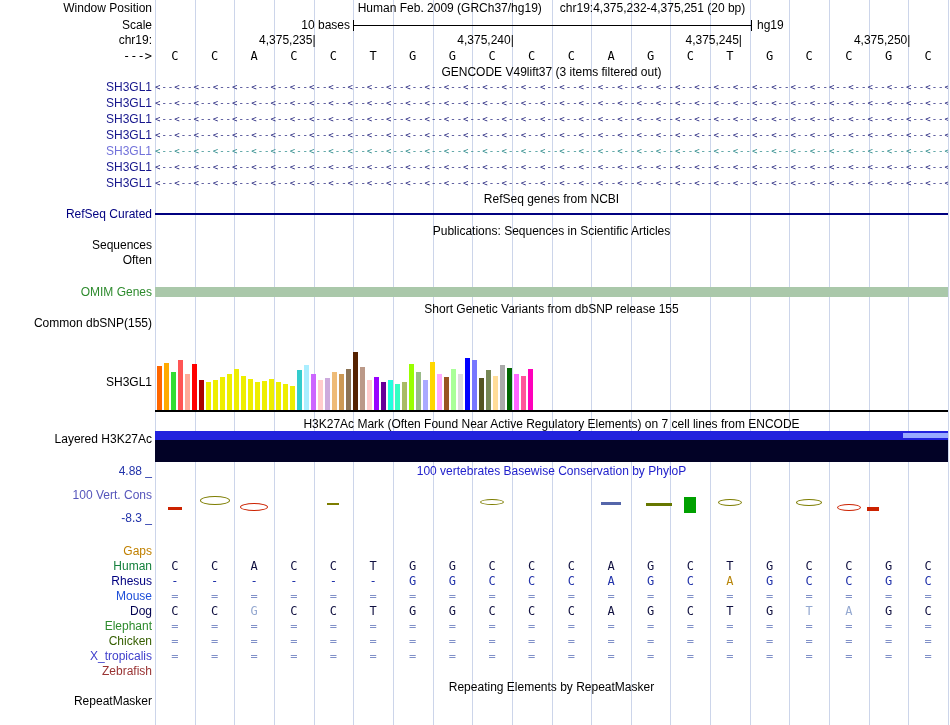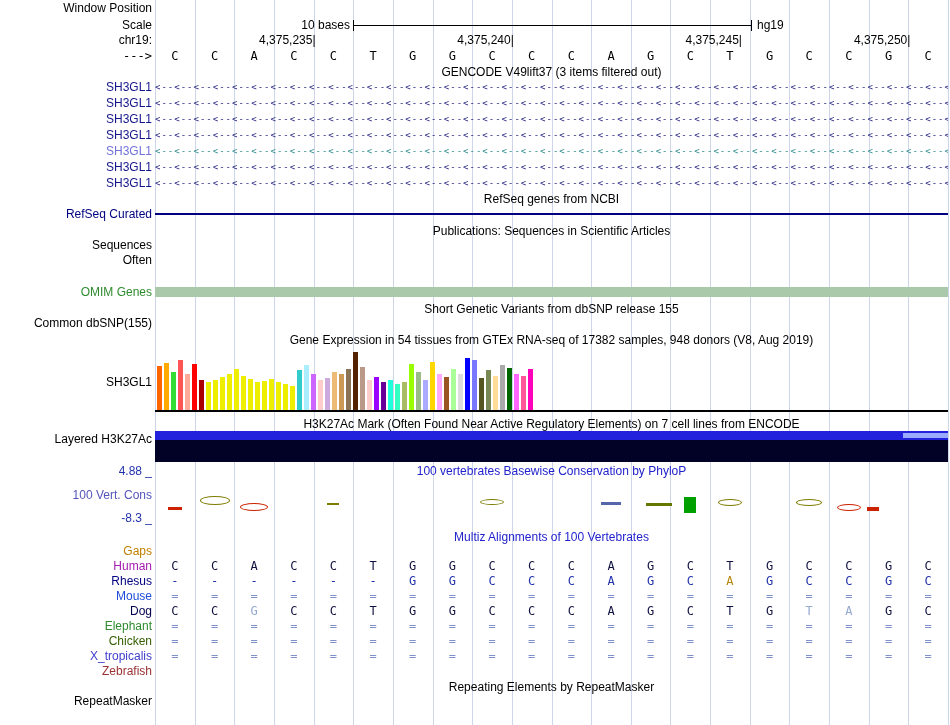--- a/index.html
+++ b/index.html
@@ -35,20 +35,21 @@
       <div class="gridline" style="left: 710.1px;"></div>
       <div class="gridline" style="left: 749.8px;"></div>
       <div class="gridline" style="left: 789.4px;"></div>
       <div class="gridline" style="left: 829px;"></div>
       <div class="gridline" style="left: 868.7px;"></div>
       <div class="gridline" style="left: 908.4px;"></div>
       <div class="gridline" style="left: 948px;"></div>
     </div>
 
   <div class="lbl" style="top:2px">Window Position</div>
+  <div class="ctr" style="top:2px"><span>Human Feb. 2009 (GRCh37/hg19)</span><span class="sp"></span><span>chr19:4,375,232-4,375,251 (20 bp)</span></div>
 
   <div class="lbl" style="top:19px">Scale</div>
   <div class="abs" style="top:19px;right:600px;">10 bases</div>
   <div style="position:absolute;left:353px;top:20px;width:397px;height:11px;border-left:1px solid #000;border-right:1px solid #000;background:linear-gradient(#000,#000) center/100% 1px no-repeat;"></div>
   <div class="abs" style="top:19px;left:757px;">hg19</div>
 
   <div class="lbl" style="top:34px">chr19:</div>
   <div id="ruler">
       <div style="position: absolute; top: 34px; left: 315.6px; transform: translateX(-100%); white-space: nowrap; line-height: 13px;">4,375,235|</div>
       <div style="position: absolute; top: 34px; left: 513.8px; transform: translateX(-100%); white-space: nowrap; line-height: 13px;">4,375,240|</div>
@@ -105,21 +106,20 @@
   <div class="ctr" style="top:225px">Publications: Sequences in Scientific Articles</div>
   <div class="lbl" style="top:239px">Sequences</div>
   <div class="lbl" style="top:254px">Often</div>
 
   <div class="lbl" style="top:286px;color:#2e8b2e;">OMIM Genes</div>
   <div style="position:absolute;left:155px;top:287px;width:793px;height:10px;background:#aac8aa;"></div>
 
   <div class="ctr" style="top:303px">Short Genetic Variants from dbSNP release 155</div>
   <div class="lbl" style="top:317px">Common dbSNP(155)</div>
 
-  <div class="ctr" style="top:334px">Gene Expression in 54 tissues from GTEx RNA-seq of 17382 samples, 948 donors (V8, Aug 2019)</div>
   <div class="lbl" style="top:376px">SH3GL1</div>
   <div id="gtex-bars">
       <div style="position: absolute; left: 157px; top: 366px; width: 5px; height: 44px; background: rgb(255, 102, 0);"></div>
       <div style="position: absolute; left: 164px; top: 363px; width: 5px; height: 47px; background: rgb(255, 170, 0);"></div>
       <div style="position: absolute; left: 171px; top: 372px; width: 5px; height: 38px; background: rgb(51, 221, 51);"></div>
       <div style="position: absolute; left: 178px; top: 360px; width: 5px; height: 50px; background: rgb(255, 85, 85);"></div>
       <div style="position: absolute; left: 185px; top: 374px; width: 5px; height: 36px; background: rgb(255, 170, 153);"></div>
       <div style="position: absolute; left: 192px; top: 364px; width: 5px; height: 46px; background: rgb(255, 0, 0);"></div>
       <div style="position: absolute; left: 199px; top: 380px; width: 5px; height: 30px; background: rgb(170, 0, 0);"></div>
       <div style="position: absolute; left: 206px; top: 382px; width: 5px; height: 28px; background: rgb(238, 238, 0);"></div>
@@ -190,24 +190,23 @@
       <div style="position: absolute; left: 492px; top: 499px; width: 24px; height: 6px; transform: translateX(-50%); border: 1.5px solid rgb(125, 125, 0); border-radius: 50%; box-sizing: border-box;"></div>
       <div style="position: absolute; left: 611px; top: 502px; width: 20px; height: 3px; transform: translateX(-50%); background: rgb(85, 102, 170);"></div>
       <div style="position: absolute; left: 658.6px; top: 503px; width: 26px; height: 3px; transform: translateX(-50%); background: rgb(102, 119, 0);"></div>
       <div style="position: absolute; left: 690.3px; top: 497px; width: 12px; height: 16px; transform: translateX(-50%); background: rgb(0, 160, 0);"></div>
       <div style="position: absolute; left: 729.9px; top: 499px; width: 24px; height: 7px; transform: translateX(-50%); border: 1.5px solid rgb(125, 125, 0); border-radius: 50%; box-sizing: border-box;"></div>
       <div style="position: absolute; left: 809.2px; top: 499px; width: 26px; height: 7px; transform: translateX(-50%); border: 1.5px solid rgb(125, 125, 0); border-radius: 50%; box-sizing: border-box;"></div>
       <div style="position: absolute; left: 848.9px; top: 504px; width: 24px; height: 7px; transform: translateX(-50%); border: 1.5px solid rgb(204, 34, 0); border-radius: 50%; box-sizing: border-box;"></div>
       <div style="position: absolute; left: 872.7px; top: 507px; width: 12px; height: 4px; transform: translateX(-50%); background: rgb(204, 34, 0);"></div>
     </div>
 
-  <div class="ctr" style="top:531px;color:#2222cc;">Multiz Alignments of 100 Vertebrates</div>
   <div id="multiz">
       <div class="lbl" style="top: 545px; color: rgb(192, 128, 0);">Gaps</div>
-      <div class="lbl" style="top: 560px; color: #a21caf;">Human</div>
+      <div class="lbl" style="top: 560px; color: #15803d;">Human</div>
       <div class="base" style="left: 174.8px; top: 560px; color: rgb(16, 16, 64);">C</div>
       <div class="base" style="left: 214.5px; top: 560px; color: rgb(16, 16, 64);">C</div>
       <div class="base" style="left: 254.1px; top: 560px; color: rgb(16, 16, 64);">A</div>
       <div class="base" style="left: 293.8px; top: 560px; color: rgb(16, 16, 64);">C</div>
       <div class="base" style="left: 333.4px; top: 560px; color: rgb(16, 16, 64);">C</div>
       <div class="base" style="left: 373.1px; top: 560px; color: rgb(16, 16, 64);">T</div>
       <div class="base" style="left: 412.7px; top: 560px; color: rgb(16, 16, 64);">G</div>
       <div class="base" style="left: 452.4px; top: 560px; color: rgb(16, 16, 64);">G</div>
       <div class="base" style="left: 492px; top: 560px; color: rgb(16, 16, 64);">C</div>
       <div class="base" style="left: 531.7px; top: 560px; color: rgb(16, 16, 64);">C</div>

